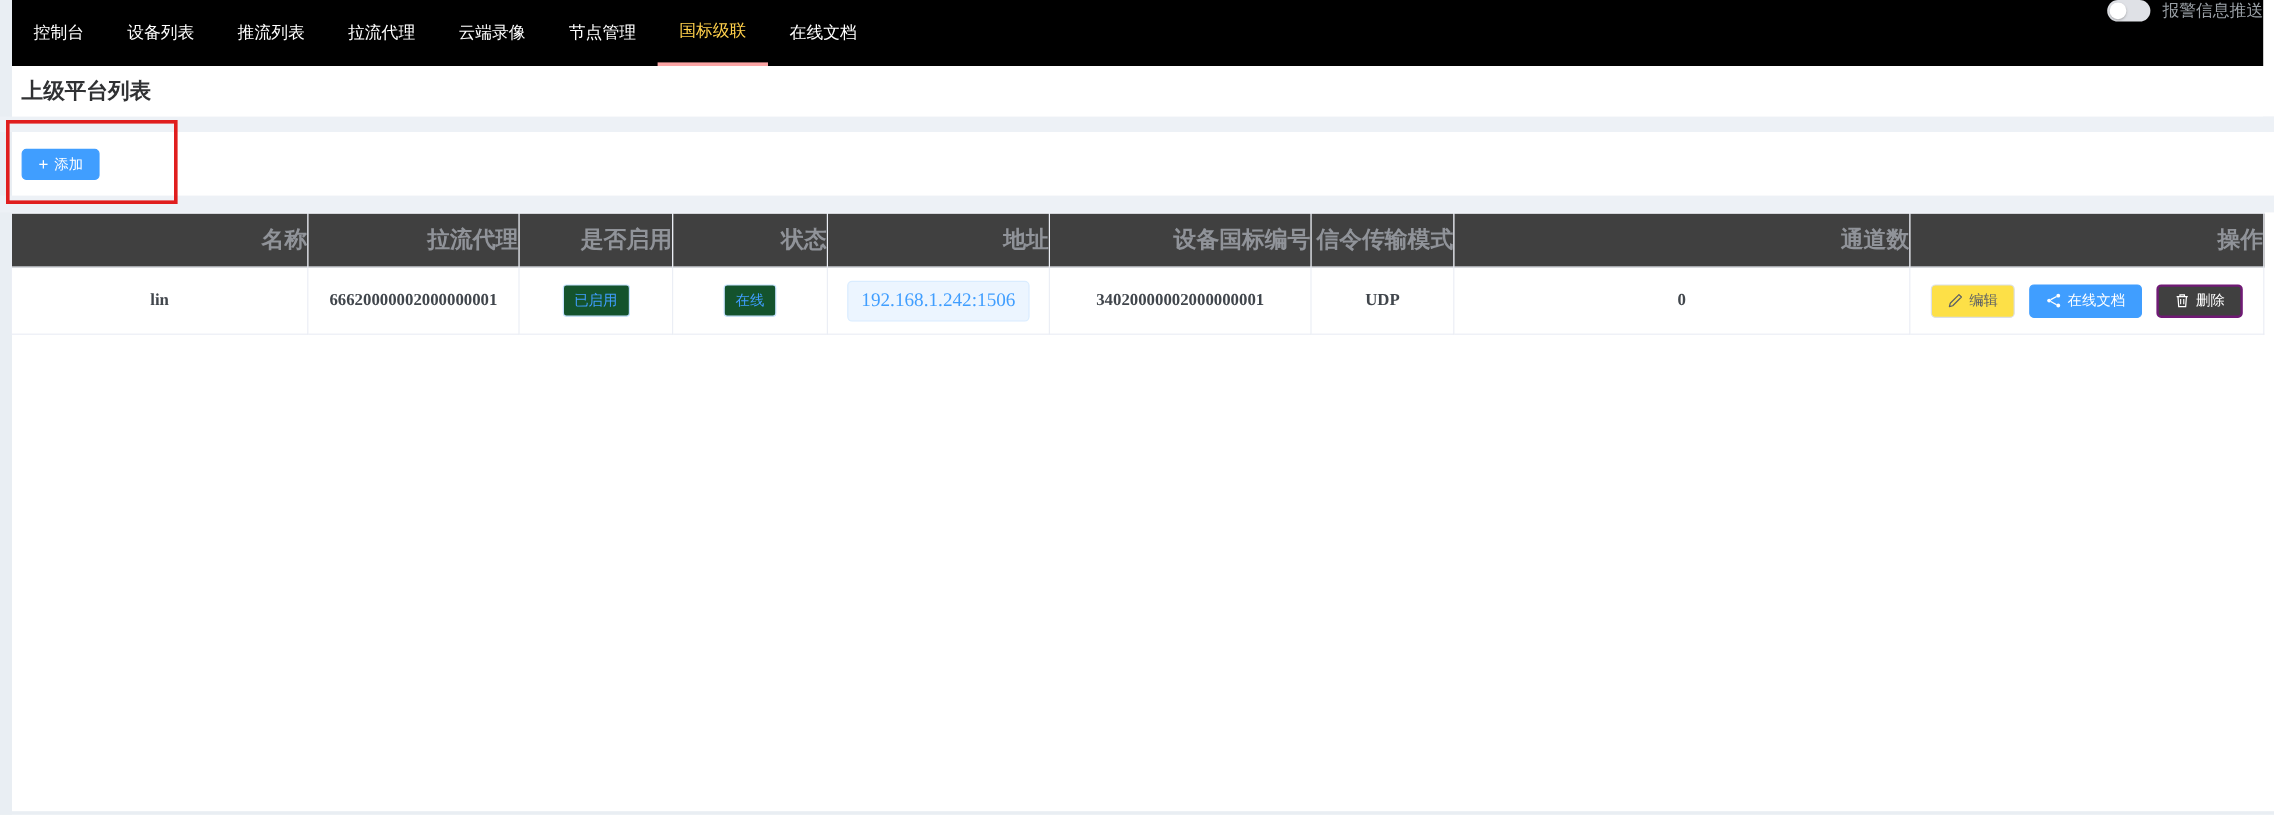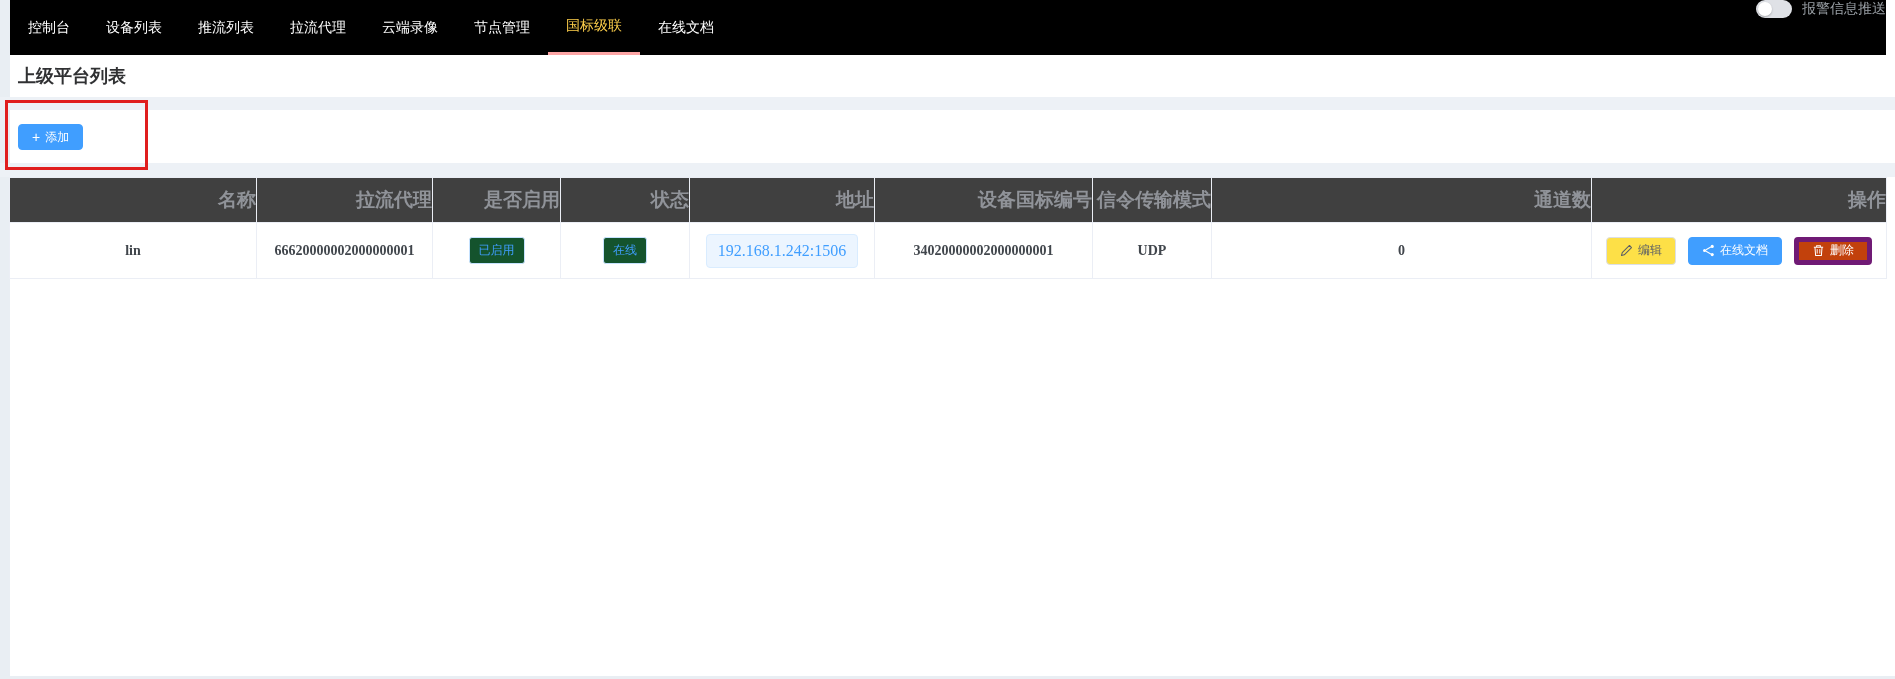--- a/index.html
+++ b/index.html
@@ -84,21 +84,21 @@
 
   .actions{display:flex;align-items:center;justify-content:center;gap:12px;}
   .btn{
     height:28px;border-radius:4px;font-size:12px;display:inline-flex;
     align-items:center;padding:0 13px;cursor:pointer;box-sizing:border-box;
     font-family:"Liberation Sans",sans-serif;
   }
   .btn svg{margin-right:5px;}
   .btn-edit{background:#fde047;border:1px solid #dcdfe6;color:#5a5e66;}
   .btn-primary{background:#409eff;border:1px solid #409eff;color:#fff;}
-  .btn-danger{background:#c2410c;border:5px solid #701a75;color:#fff;}
+  .btn-danger{background:#404040;border:2px solid #701a75;color:#fff;}
 </style>
 </head>
 <body>
 
 <div class="gutter-left"></div>
 <div class="band one"></div>
 <div class="band two"></div>
 <div class="bottom-strip"></div>
 
 <div class="navbar">

